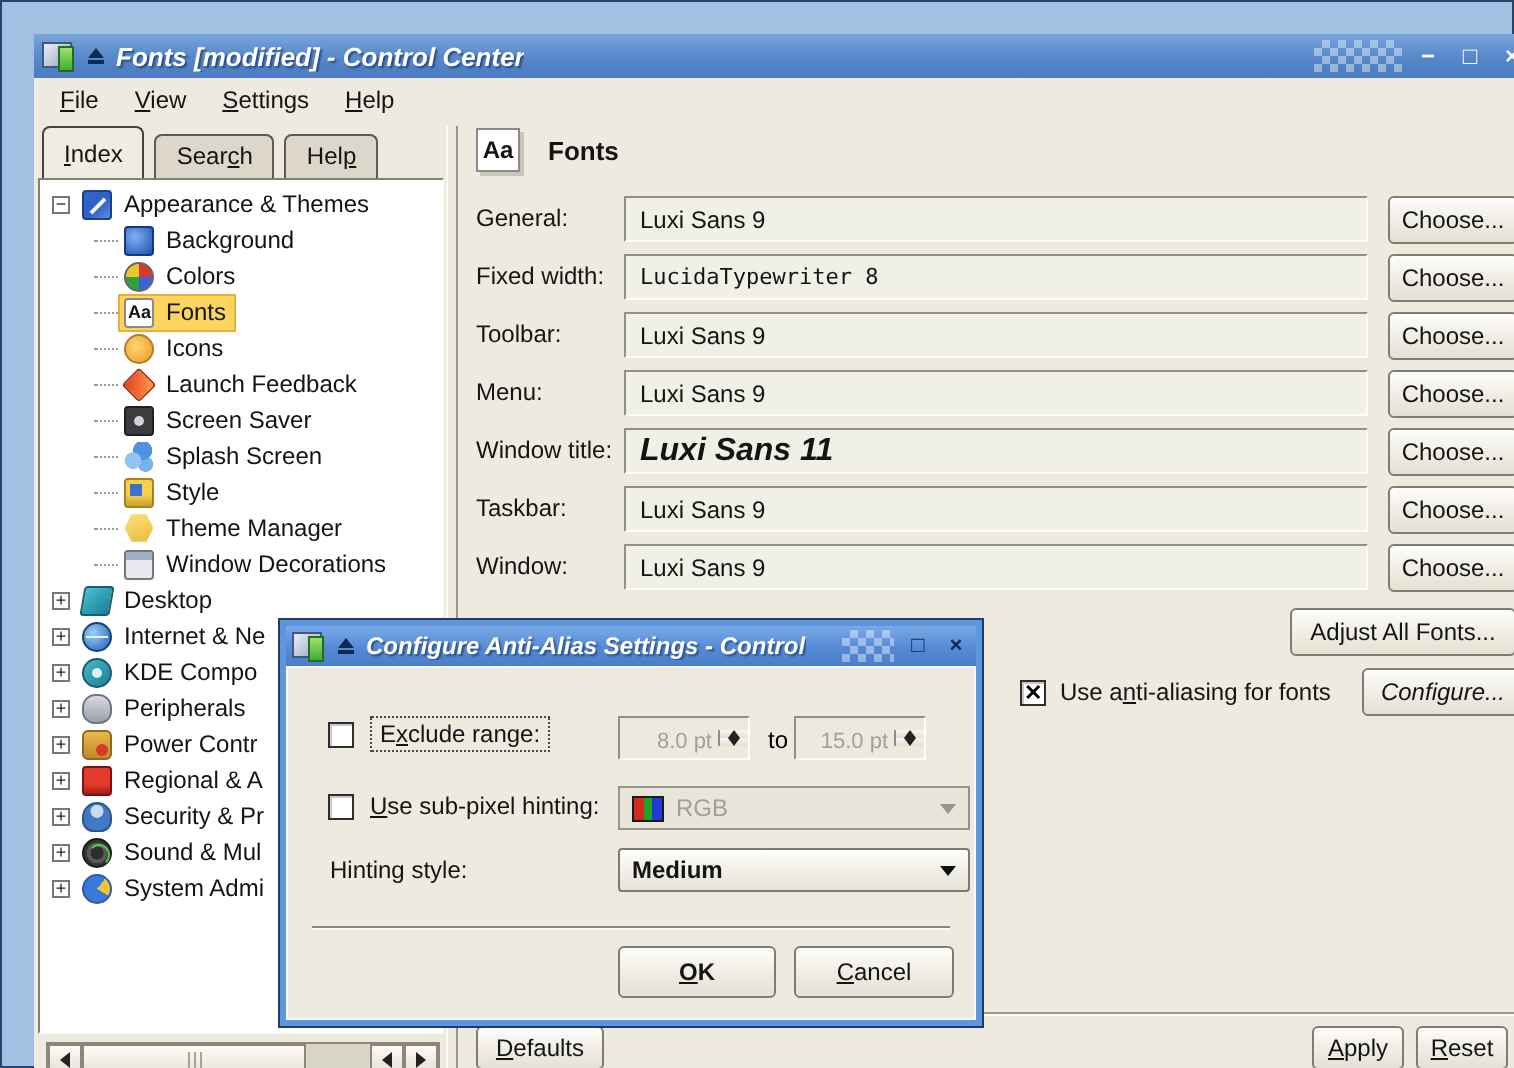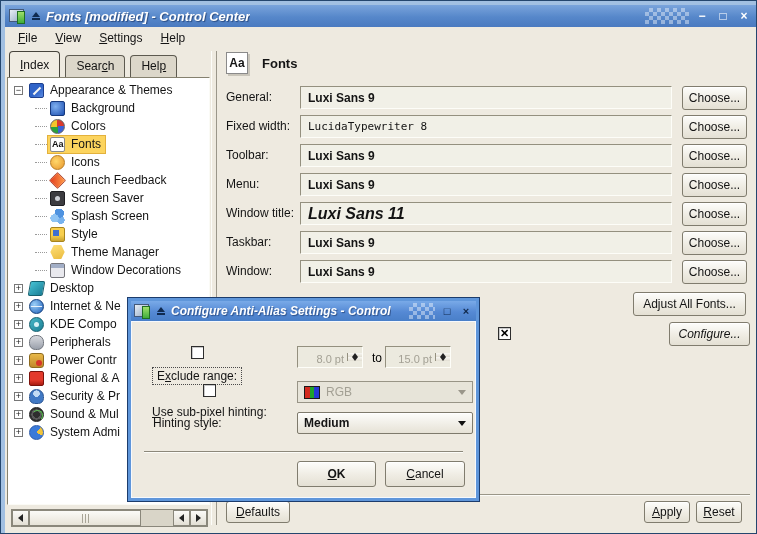--- a/index.html
+++ b/index.html
@@ -1,19 +1,19 @@
 <!DOCTYPE html>
 <html><head>
 <meta charset="utf-8">
 <style>
   html,body{margin:0;padding:0;background:#555;}
   *{box-sizing:border-box;}
   .window{
     position:relative;width:757px;height:534px;
-    border:1px solid #24466e;background:#a2c0e2;padding:4px;
+    border:1px solid #24466e;background:#a2c0e2;padding:16px;
     font-family:"Liberation Sans",sans-serif;font-size:12px;color:#141414;
   }
   .inner{position:relative;width:751px;height:528px;background:#eeeae0;}
 
   
   .titlebar{height:22px;display:flex;align-items:center;gap:5px;padding:0 4px;
     background:linear-gradient(to bottom,#7aa4dc 0%,#5687ca 55%,#4a7ac0 100%);overflow:hidden;}
   .title-text{color:#fff;font-weight:bold;font-style:italic;font-size:13px;
     text-shadow:1px 1px 1px rgba(10,30,70,.55);white-space:nowrap;overflow:hidden;}
   .tb-pattern{margin-left:auto;width:44px;height:16px;opacity:.45;flex:0 0 auto;
@@ -114,21 +114,21 @@
   .main{position:absolute;left:213px;top:45px;right:4px;bottom:4px;}
   .hdr{position:absolute;left:8px;top:2px;display:flex;align-items:center;gap:14px;}
   .aa-icon{width:22px;height:22px;background:#fff;border:1px solid #8a8a8a;box-shadow:2px 2px 0 #c9c5ba;
     display:flex;align-items:center;justify-content:center;font-weight:bold;font-size:12px;}
   .hdr-title{font-weight:bold;font-size:13px;}
   .frow{position:absolute;left:0;height:24px;width:100%;}
   .flabel{position:absolute;left:8px;top:4px;}
   .ffield{position:absolute;left:82px;top:0;width:372px;height:23px;background:#f1f0e7;
     border:1px solid #94907f;border-bottom-color:#fdfdf8;border-right-color:#fdfdf8;
     display:flex;align-items:center;padding:0 7px;overflow:hidden;white-space:nowrap;}
-  .v-regular{font-weight:bold;font-size:12px;}
+  .v-regular{font-weight:normal;font-size:12px;}
   .v-mono{font-family:"DejaVu Sans Mono",monospace;font-size:11px;}
   .v-wintitle{font-weight:bold;font-style:italic;font-size:16px;}
   .choose-btn{position:absolute;left:464px;top:0;width:65px;height:24px;}
 
   .btn{background:linear-gradient(180deg,#fdfdfb 0%,#efecE3 55%,#e4e0d4 100%);
     border:1px solid #807c6e;border-radius:3px;box-shadow:inset 0 1px 0 #fff;
     display:flex;align-items:center;justify-content:center;font-size:12px;cursor:default;}
 
   .adjust-btn{position:absolute;right:6px;top:242px;width:113px;height:24px;}
   .aa-row{position:absolute;left:0;right:0;top:272px;height:24px;}
@@ -148,21 +148,21 @@
     border:1px solid #1c3c6c;background:#5f96da;padding:3px;}
   .dlg-tb{height:20px;display:flex;align-items:center;gap:5px;padding:0 3px;overflow:hidden;
     background:linear-gradient(to bottom,#79aae8 0%,#5globalgradient 0,#5589d4 55%,#497fc8 100%);}
   .dlg-tb{background:linear-gradient(to bottom,#79aae8 0%,#5589d4 55%,#497fc8 100%);}
   .dlg-title{color:#fff;font-weight:bold;font-style:italic;font-size:12px;white-space:nowrap;overflow:hidden;
     text-shadow:1px 1px 1px rgba(10,30,70,.5);}
   .dlg-btn{width:14px;height:14px;display:flex;align-items:center;justify-content:center;
     color:#10284a;font-weight:bold;font-size:11px;flex:0 0 auto;}
   .dlg-tb .tb-pattern{width:26px;}
   .dlg-body{position:relative;height:177px;background:#eeeae0;border:1px solid #f6f9fd;}
-  .dlg-check{position:absolute;display:flex;align-items:center;gap:8px;flex-direction:column;}
+  .dlg-check{position:absolute;display:flex;align-items:center;gap:8px;}
   .dotted{border:1px dotted #4a4a4a;padding:1px 4px;}
   .spin{position:absolute;width:66px;height:22px;display:flex;background:#ecead f;
     background:#eceadf;border:1px solid #94907f;border-bottom-color:#fdfdf8;border-right-color:#fdfdf8;align-items:center;}
   .spin .val{flex:1;text-align:right;color:#a3a094;padding:4px 3px 0 0;font-size:11px;}
   .spin .sbtns{width:15px;display:flex;flex-direction:column;border-left:1px solid #94907f;}
   .spin .sbtns div{flex:1;background:linear-gradient(180deg,#f8f7f3,#e2ded2);
     display:flex;align-items:center;justify-content:center;}
   .tri-up-s{width:0;height:0;border-left:3px solid transparent;border-right:3px solid transparent;border-bottom:4px solid #222;}
   .tri-dn-s{width:0;height:0;border-left:3px solid transparent;border-right:3px solid transparent;border-top:4px solid #222;}
   .to-label{position:absolute;color:#000000;}
@@ -436,20 +436,21 @@
 
     <div class="btn adjust-btn">
           <span>Ad</span>
           <u>j</u>
           <span>ust All Fonts...</span>
         </div>
 
     <div class="aa-row">
       <div class="aa-check">
         <span class="cb checked"></span>
+        <span><span>Use a</span><u>n</u><span>ti-aliasing for fonts</span></span>
       </div>
       <div class="btn configure-btn">Configure...</div>
     </div>
 
     <div class="main-sep"></div>
     <div class="btn defaults-btn">
           <span></span>
           <u>D</u>
           <span>efaults</span>
         </div>

